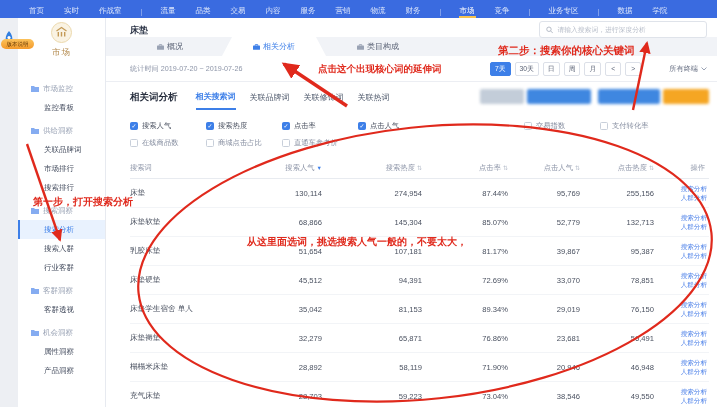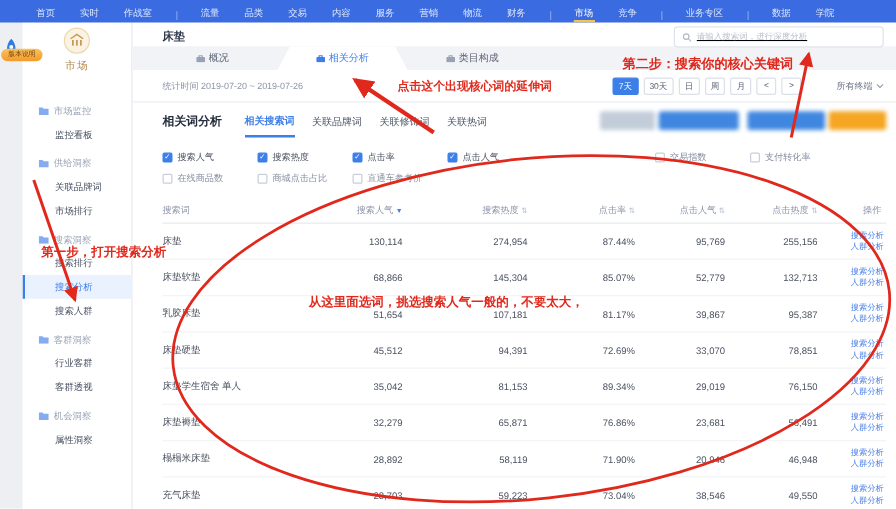--- a/index.html
+++ b/index.html
@@ -156,44 +156,45 @@
     </div>
     <div class="side-row item">监控看板</div>
     <div class="side-row section">
       <svg width="8" height="7" viewBox="0 0 8 7">
           <path d="M0 1 L3 1 L4 2 L8 2 L8 7 L0 7 Z" fill="#85acf1"></path>
         </svg>
       <span>供给洞察</span>
     </div>
     <div class="side-row item">关联品牌词</div>
     <div class="side-row item">市场排行</div>
+    <div class="side-row item">搜索排行</div>
     <div class="side-row section">
       <svg width="8" height="7" viewBox="0 0 8 7">
           <path d="M0 1 L3 1 L4 2 L8 2 L8 7 L0 7 Z" fill="#85acf1"></path>
         </svg>
       <span>搜索洞察</span>
     </div>
-    <div class="side-row item">搜索排行</div>
     <div class="side-row item active">搜索分析</div>
     <div class="side-row item">搜索人群</div>
+    <div class="side-row item">行业客群</div>
     <div class="side-row section">
       <svg width="8" height="7" viewBox="0 0 8 7">
           <path d="M0 1 L3 1 L4 2 L8 2 L8 7 L0 7 Z" fill="#85acf1"></path>
         </svg>
       <span>客群洞察</span>
     </div>
-    <div class="side-row item">行业客群</div>
     <div class="side-row item">客群透视</div>
     <div class="side-row section">
       <svg width="8" height="7" viewBox="0 0 8 7">
           <path d="M0 1 L3 1 L4 2 L8 2 L8 7 L0 7 Z" fill="#85acf1"></path>
         </svg>
       <span>机会洞察</span>
     </div>
     <div class="side-row item">属性洞察</div>
+    <div class="side-row item">产品洞察</div>
   </div>
 </div>
 
 <div class="main">
 
   <div class="title-row">
     <span class="page-title">床垫</span>
   </div>
 
   <div class="searchbox">

